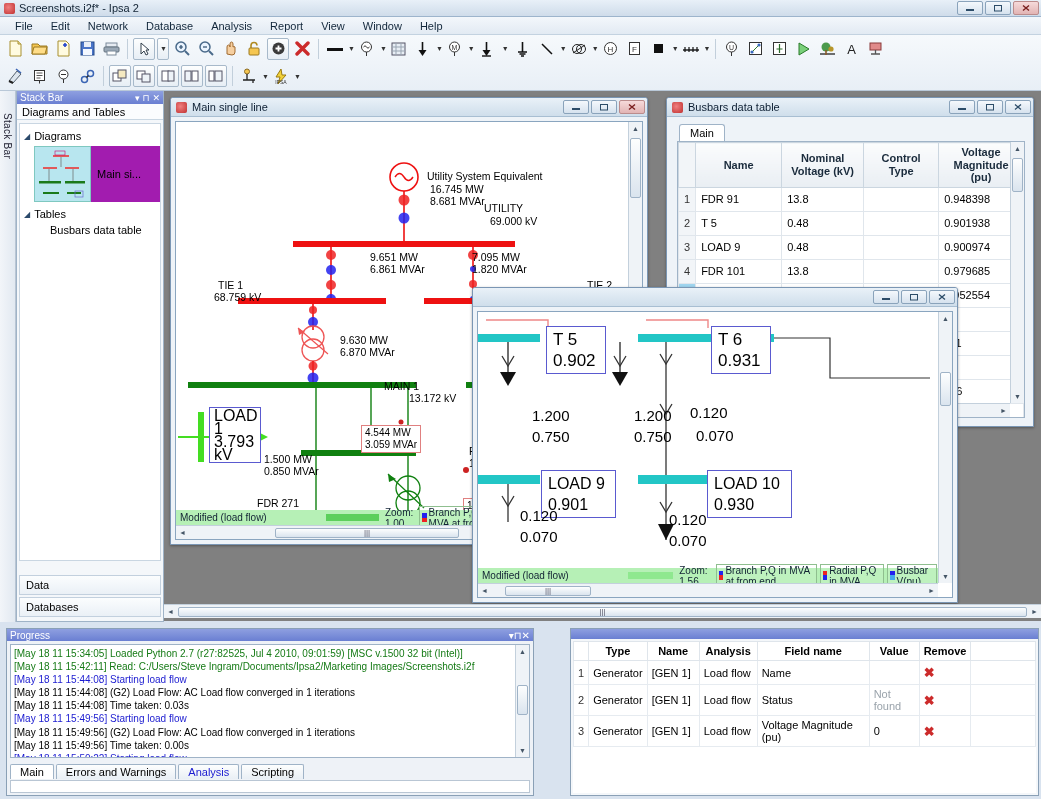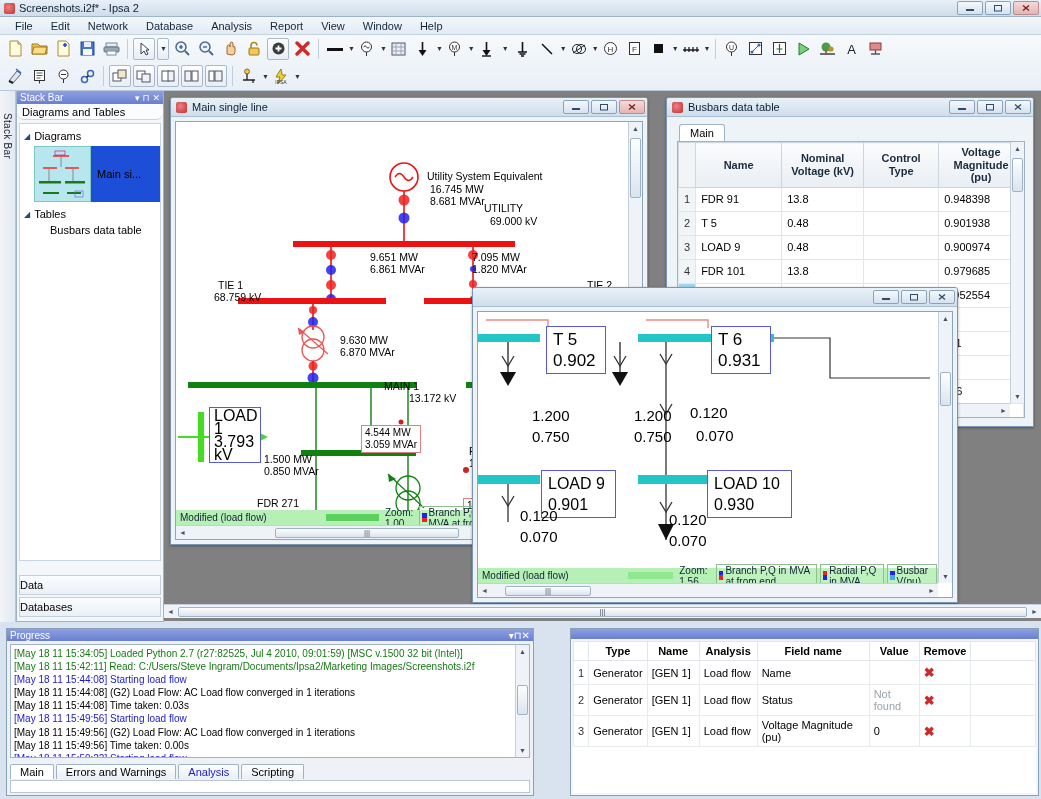--- a/index.html
+++ b/index.html
@@ -48,35 +48,35 @@
     background:linear-gradient(90deg,#f2f5f9,#e2e9f1);border-right:1px solid #b9c6d4;}
   #vtab span{display:block;writing-mode:vertical-rl;font-size:10px;color:#223;
     margin-top:22px;margin-left:2px;letter-spacing:.3px;}
   #stackpanel{position:absolute;left:16px;top:91px;width:148px;height:531px;
     background:#f4f7fa;border:1px solid #9fb3c7;border-top:none;}
   #sp-title{height:13px;background:linear-gradient(#8e9fe0,#6a7fd2);color:#fff;
     display:flex;align-items:center;padding:0 3px;font-size:10px;}
   #sp-title .sp-name{flex:1;}
   #sp-title .sp-ic{margin-left:3px;font-size:9px;}
   #sp-sub{height:16px;background:#fbfcfe;border-bottom:1px solid #c9d6e2;
-    display:flex;align-items:center;padding-left:5px;font-size:11px;border-radius:7px;}
+    display:flex;align-items:center;padding-left:5px;font-size:11px;}
   #sp-tree{position:absolute;top:32px;left:2px;right:2px;bottom:60px;background:#fff;
     border:1px solid #c9d6e2;overflow:hidden;padding-top:4px;}
   .tnode{display:flex;align-items:center;padding:2px 4px;font-size:11px;}
   .tnode .tri{font-size:8px;margin-right:4px;color:#2b4a6b;}
   .titem{display:flex;align-items:center;margin:2px 0 2px 14px;}
-  .titem.sel{background:#1d4ed8;}
+  .titem.sel{background:#a21caf;}
   .thumb{width:57px;height:56px;border:1px solid #7fc8c0;background:#b8e6ef;flex:none;
     position:relative;overflow:hidden;}
   .thumb.green{background:#f0fbf0;border-color:#76c176;}
   .tlabel{font-size:11px;margin-left:6px;}
   .tleaf{margin-left:30px;font-size:11px;padding:2px 0;}
   .sp-btm{position:absolute;left:2px;right:2px;height:20px;background:
     linear-gradient(#fbfdfe,#eaf0f6);border:1px solid #c2d0de;display:flex;
-    align-items:center;font-size:11px;}
+    align-items:center;padding-left:6px;font-size:11px;}
 
   
   .mdi{position:absolute;background:#eef3f8;border:1px solid #7a96b4;
     border-radius:3px 3px 0 0;box-shadow:0 1px 3px rgba(0,0,0,.35);}
   .mdi-title{height:19px;background:linear-gradient(#e9f1f8,#cfdeeb);
     display:flex;align-items:center;padding:0 2px 0 5px;border-bottom:1px solid #a8bed2;
     border-radius:2px 2px 0 0;}
   .mdi-icon{width:11px;height:11px;margin-right:5px;border-radius:2px;
     background:radial-gradient(circle at 40% 40%,#f08080,#c03030);flex:none;}
   .mdi-title .t{flex:1;font-size:11px;color:#0d1f33;}

